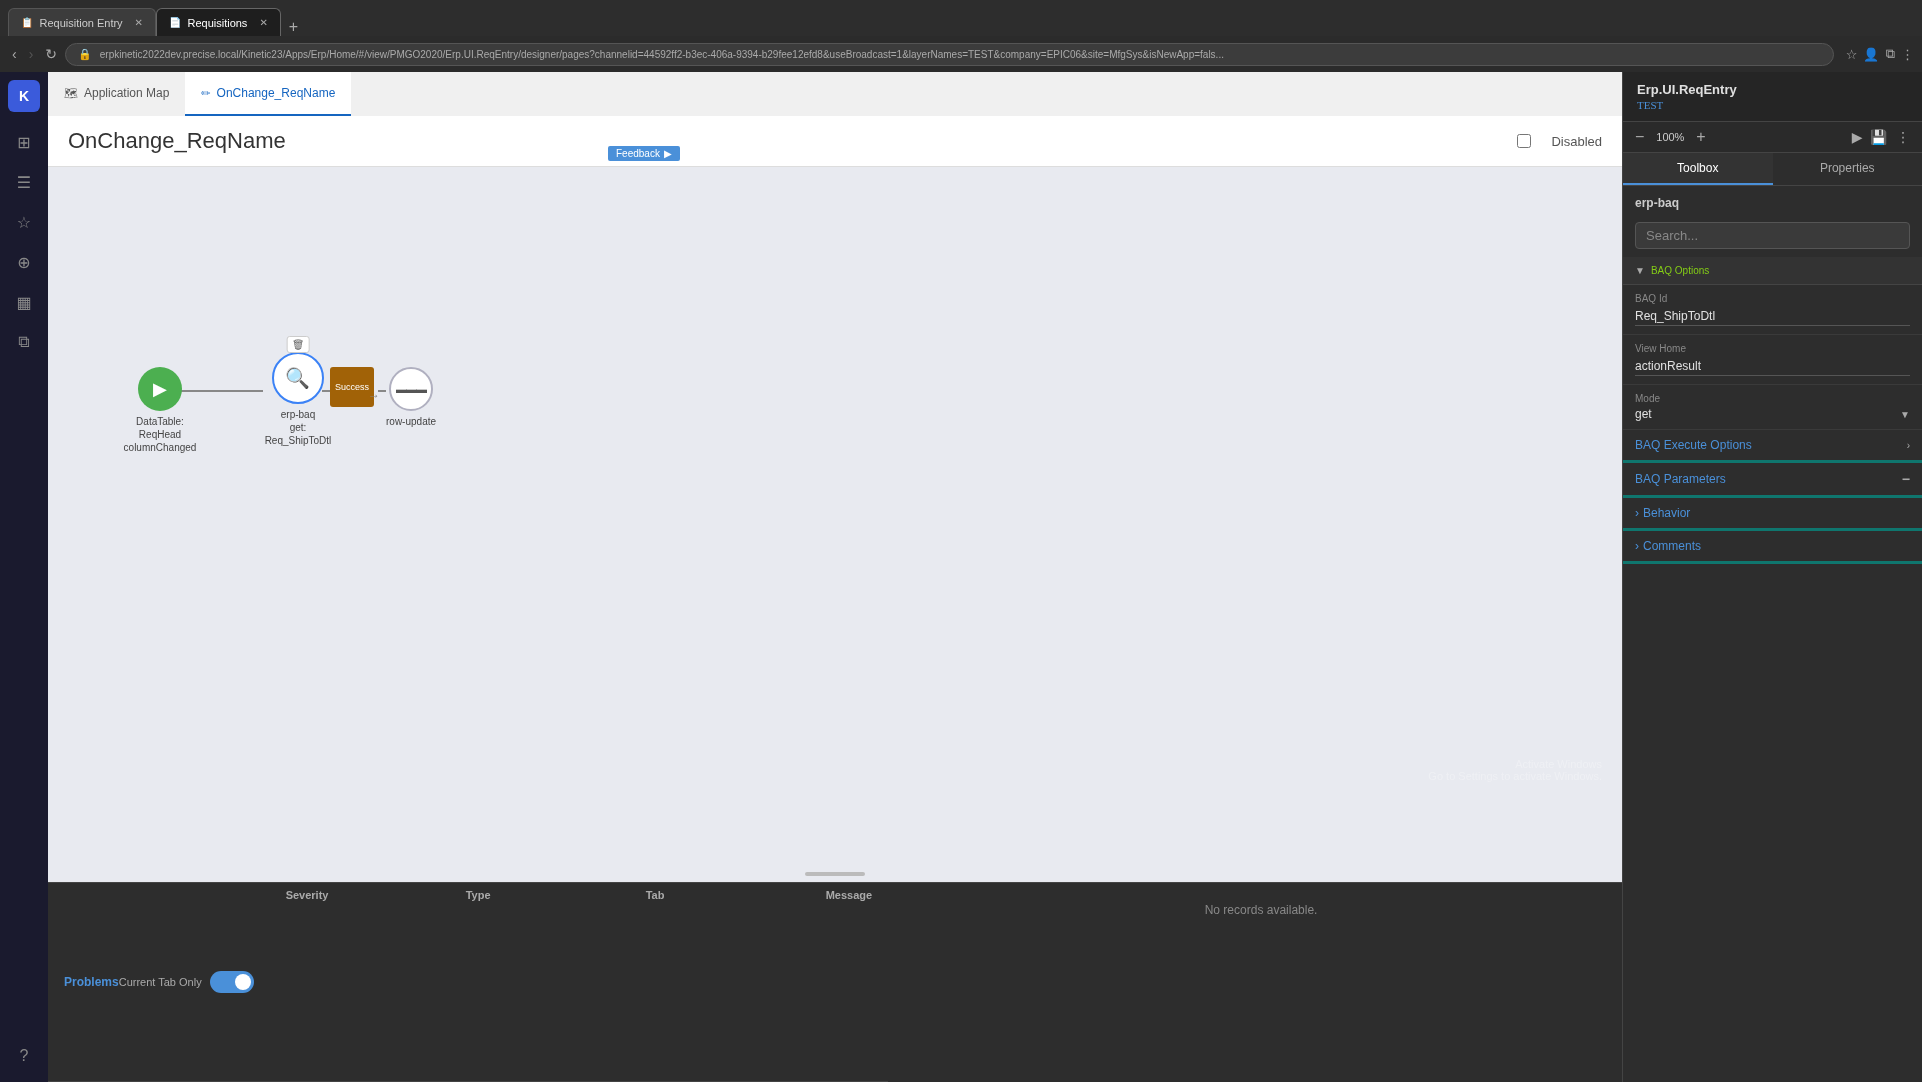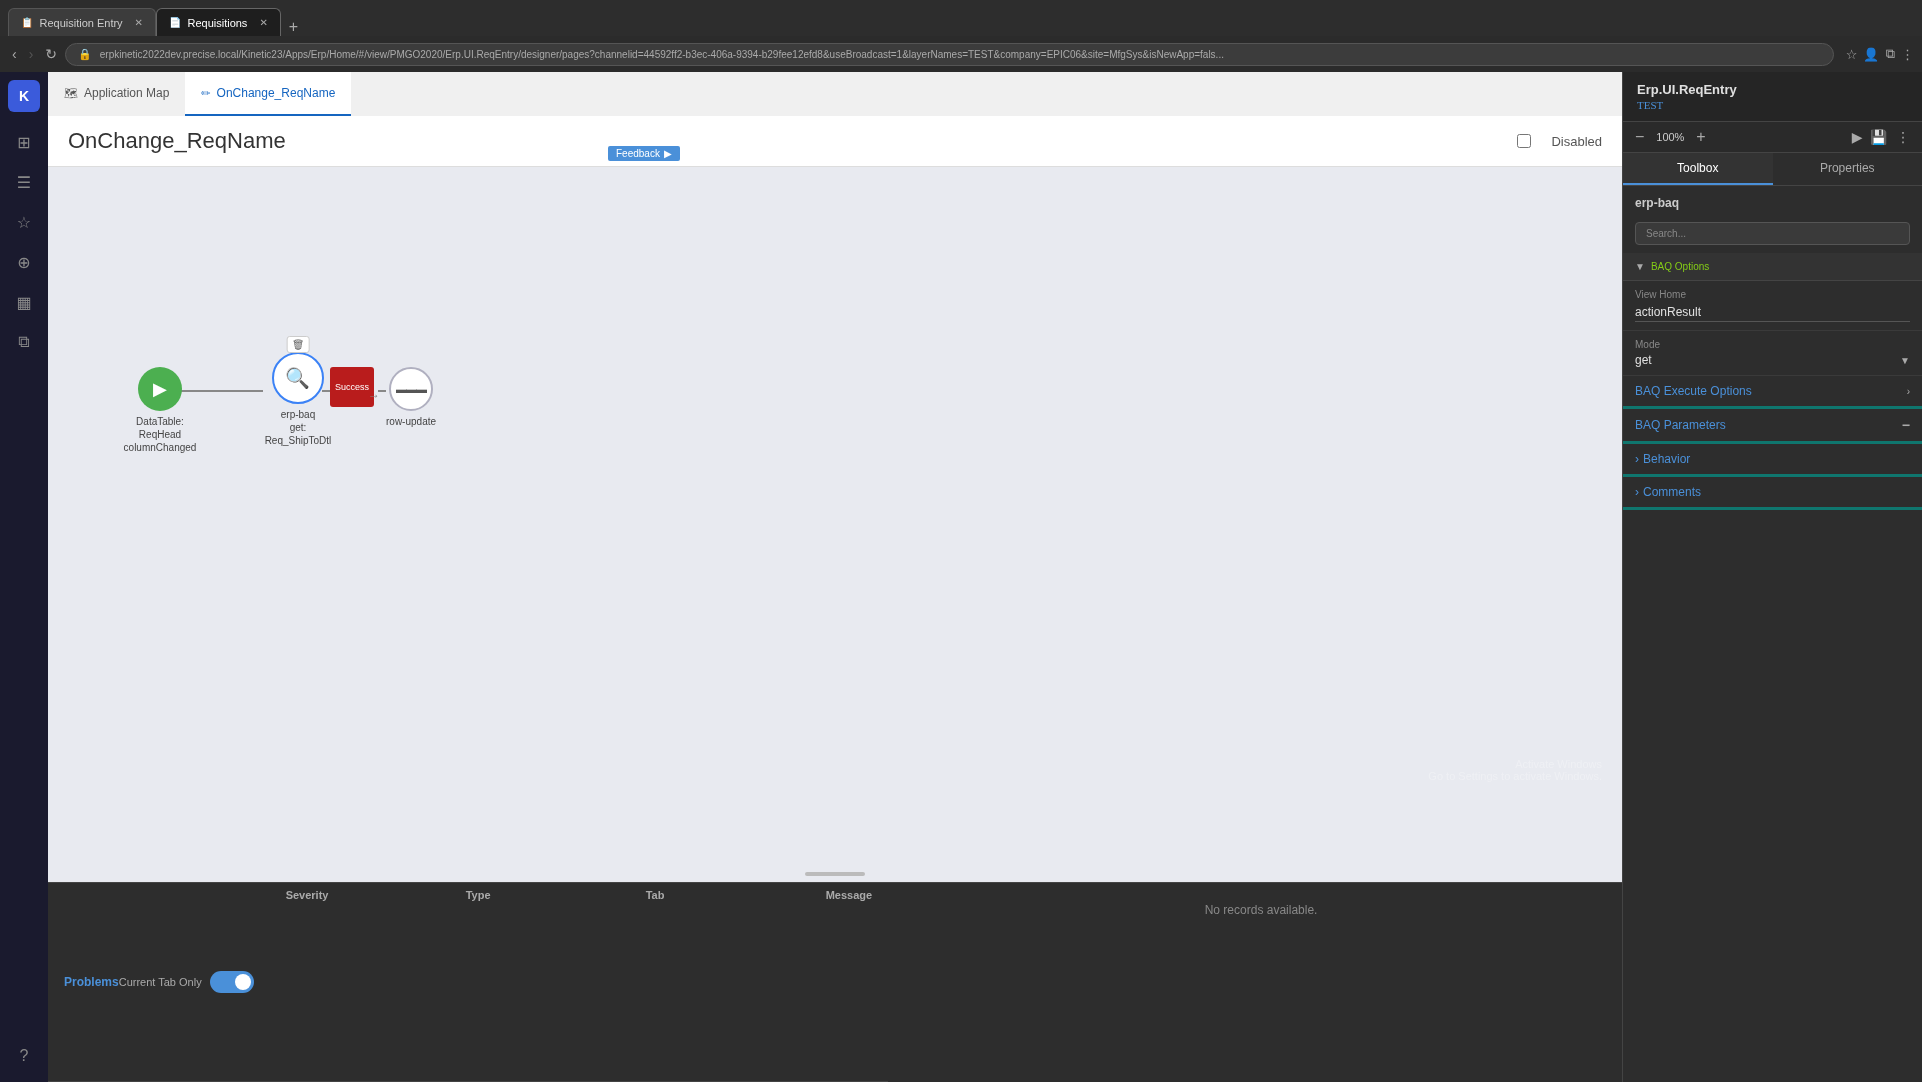--- a/index.html
+++ b/index.html
@@ -97,21 +97,21 @@
     .panel-tabs { display: flex; border-bottom: 1px solid #444; }
     .panel-tab { flex: 1; padding: 8px 0; text-align: center; font-size: 12px; color: #aaa; cursor: pointer; border-bottom: 2px solid transparent; }
     .panel-tab.active { color: #fff; border-bottom: 2px solid #4a90d9; background: #333; }
 
     
     .panel-content { flex: 1; overflow-y: auto; padding: 0; }
     .panel-section-header { display: flex; align-items: center; gap: 6px; padding: 8px 12px; background: #333; border-bottom: 1px solid #444; cursor: pointer; }
     .panel-section-title { font-size: 10px; color: #84cc16; font-weight: 400; }
     .panel-section-arrow { color: #aaa; font-size: 10px; }
     .search-box { margin: 8px 12px; }
-    .search-input { width: 100%; background: #3a3a3a; border: 1px solid #555; border-radius: 4px; padding: 5px 10px; color: #ccc; font-size: 10px; }
+    .search-input { width: 100%; background: #3a3a3a; border: 1px solid #555; border-radius: 4px; padding: 5px 10px; color: #ccc; font-size: 13px; }
     .search-input::placeholder { color: #888; }
     .panel-field { padding: 8px 12px; border-bottom: 1px solid #3a3a3a; }
     .panel-field-label { font-size: 10px; color: #888; margin-bottom: 3px; }
     .panel-field-input { width: 100%; background: none; border: none; border-bottom: 1px solid #555; color: #e0e0e0; font-size: 12px; padding: 2px 0; }
     .panel-field-select { display: flex; align-items: center; justify-content: space-between; }
     .panel-field-select-value { font-size: 12px; color: #e0e0e0; }
     .panel-field-select-arrow { color: #aaa; font-size: 10px; }
     .panel-section-expandable { padding: 8px 12px; display: flex; align-items: center; justify-content: space-between; cursor: pointer; border-bottom: 3px solid #0f766e; }
     .panel-section-expandable-title { font-size: 12px; color: #4a90d9; }
     .panel-minus { color: #aaa; font-size: 14px; font-weight: bold; }
@@ -223,21 +223,21 @@
             <div class="node-wrapper">
               <div class="node-delete-btn">🗑</div>
               <div class="flow-node-circle node-erp-baq selected">
                 <span class="node-erp-baq-inner">🔍</span>
               </div>
             </div>
             <div class="node-label">erp-baq<br>get: Req_ShipToDtl</div>
           </div>
 
           <div style="position:absolute; left:282px; top:212px;">
-            <span class="success-badge" style="position:static; font-size:9px; padding:15px 5px; border-radius:3px; background:#b91c1c; color:white;margin-top:20px;">Success</span>
+            <span class="success-badge" style="position:static; font-size:9px; padding:15px 5px; border-radius:3px; background:#a16207; color:white;margin-top:20px;">Success</span>
           </div>
 
           <div style="position:absolute; left:320px; top:220px; color:#888; font-size:12px;">→</div>
 
           <div class="flow-node-container" style="left:338px; top:200px;">
             <div class="flow-node-circle node-row-update">
               <span class="node-row-update-inner" style="font-size:11px; color:#555; font-weight:bold;">▬▬▬</span>
             </div>
             <div class="node-label">row-update</div>
           </div>
@@ -303,20 +303,24 @@
 
       <div class="search-box">
         <input class="search-input" type="text" placeholder="Search..." style="">
       </div>
 
       <div class="panel-section-header">
         <span class="panel-section-arrow">▼</span>
         <span class="panel-section-title">BAQ Options</span>
       </div>
 
+      <div class="panel-field">
+        <div class="panel-field-label">BAQ Id</div>
+        <input class="panel-field-input" type="text" value="Req_ShipToDtl" style="">
+      </div>
 
       <div class="panel-field">
         <div class="panel-field-label">View Home</div>
         <input class="panel-field-input" type="text" value="actionResult" style="">
       </div>
 
       <div class="panel-field">
         <div class="panel-field-label">Mode</div>
         <div class="panel-field-select">
           <span class="panel-field-select-value">get</span>

